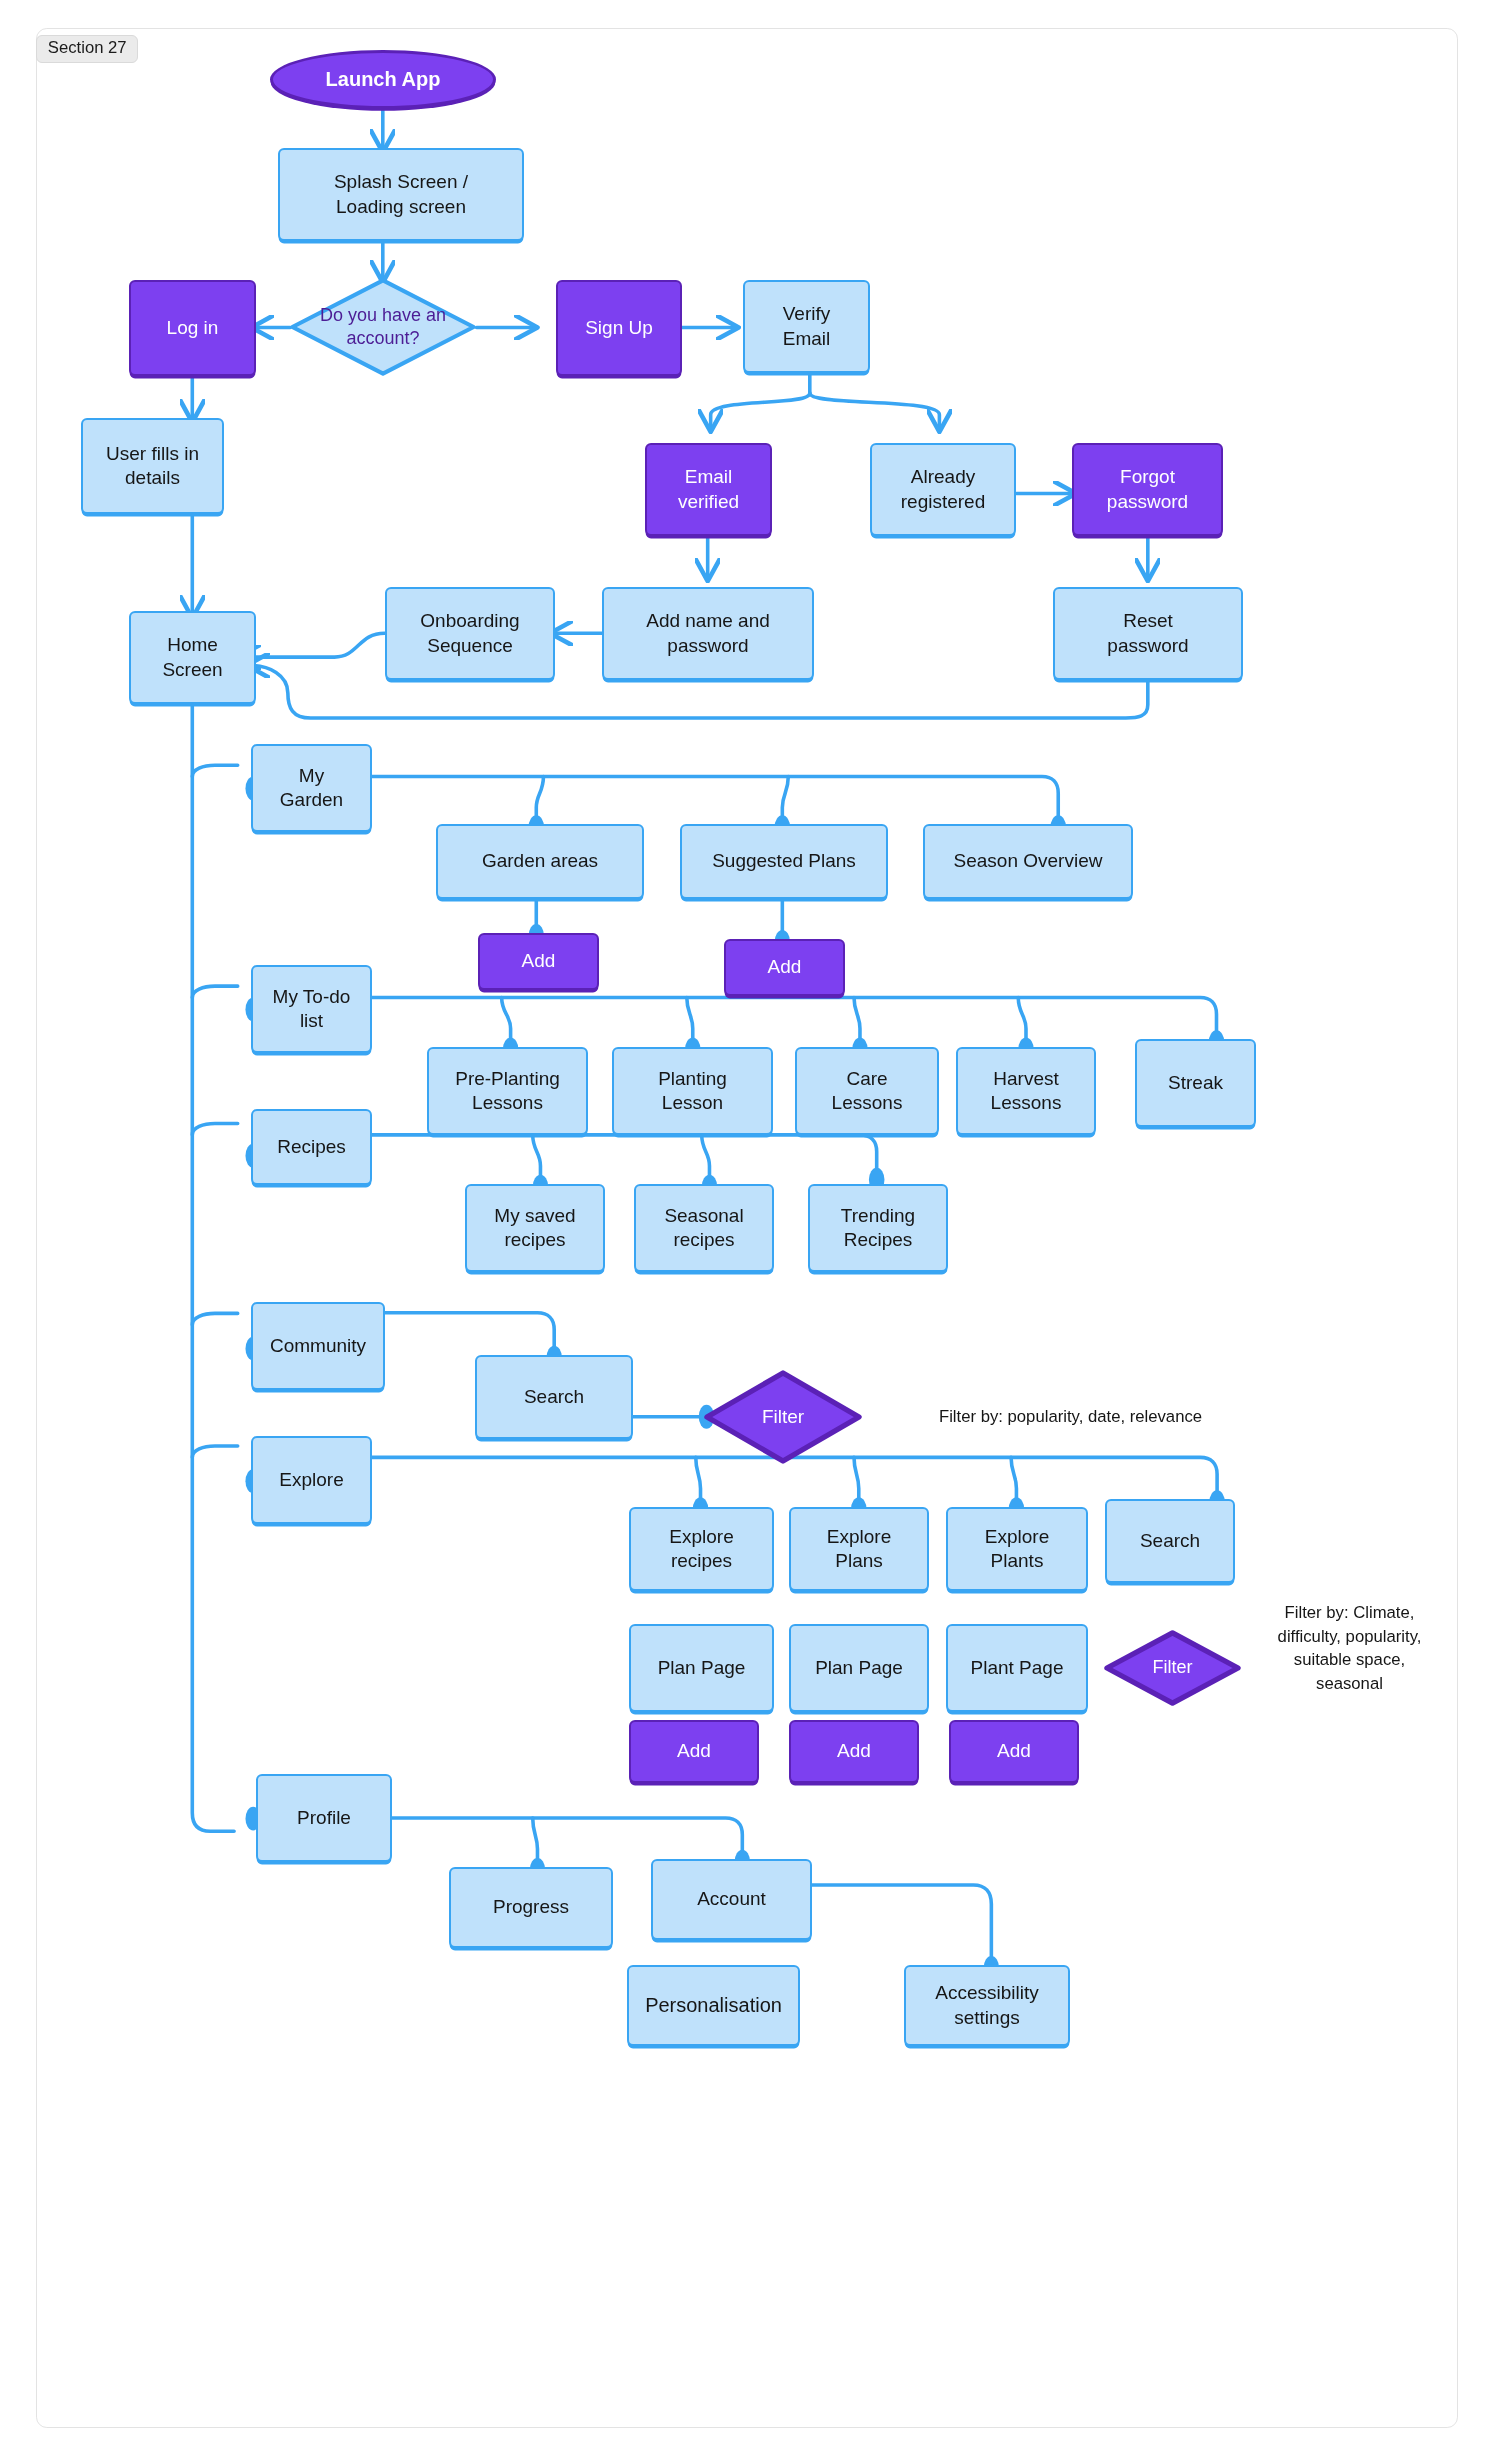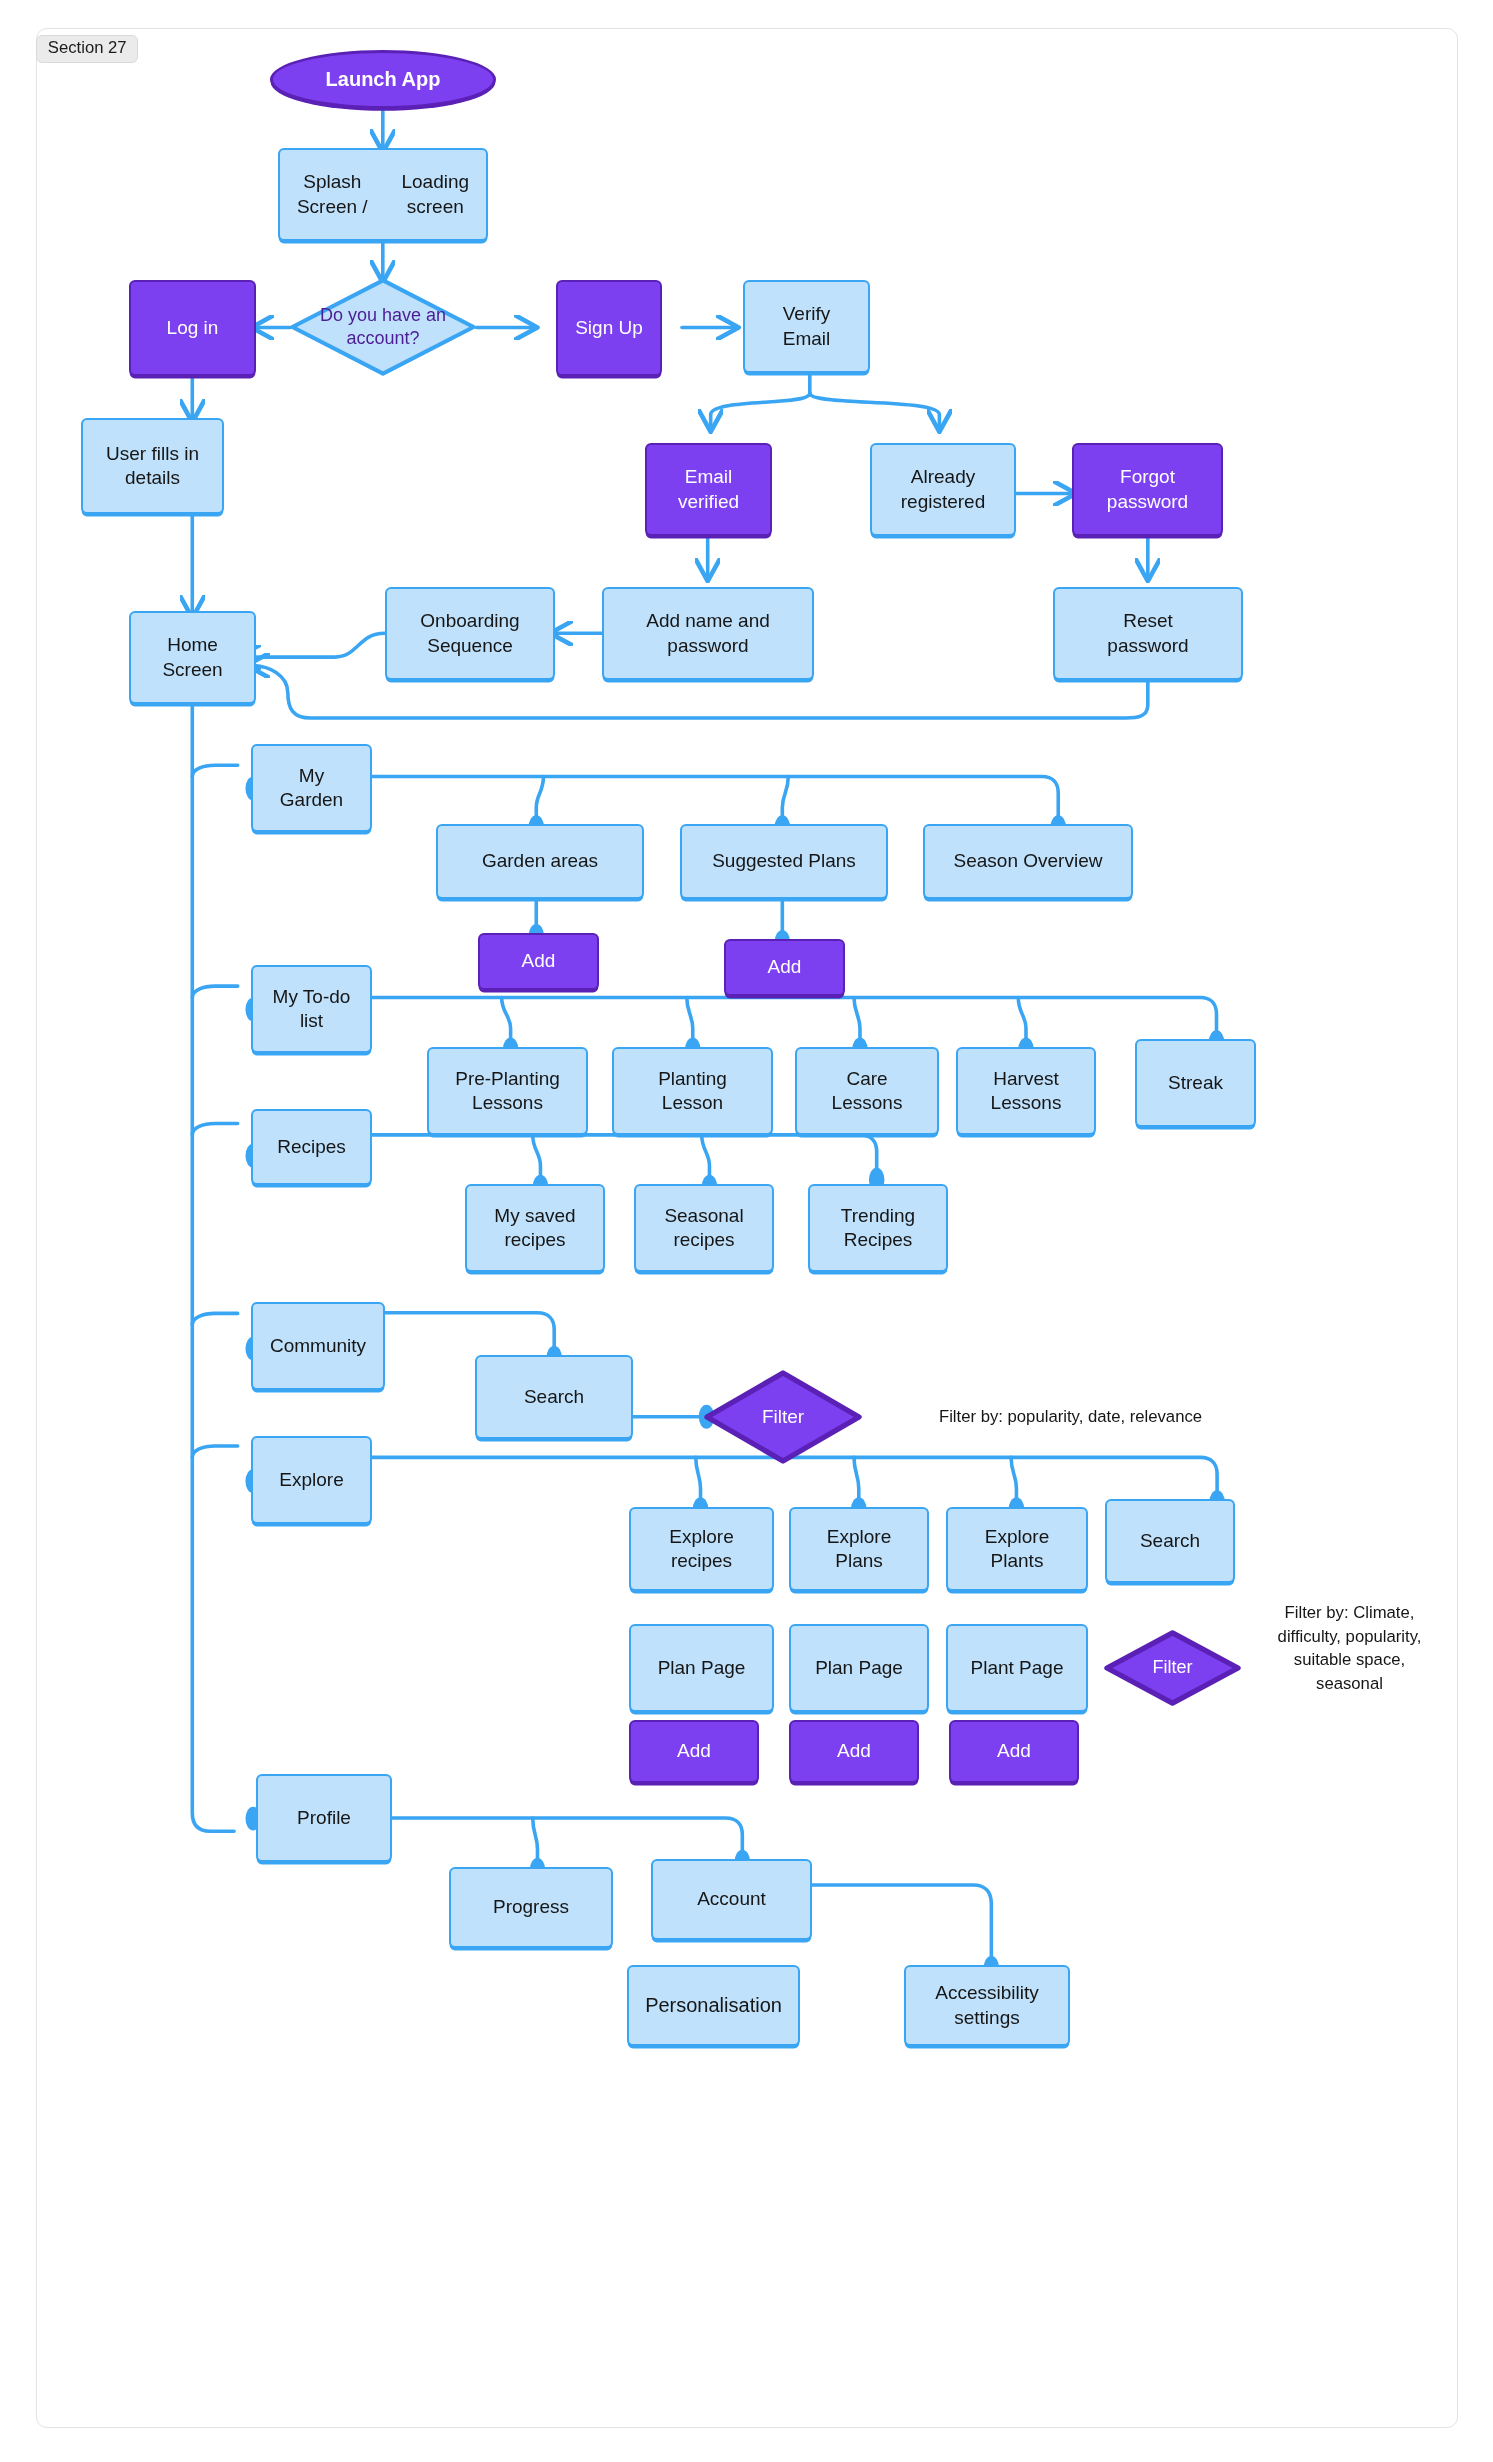--- a/index.html
+++ b/index.html
@@ -234,38 +234,38 @@
       <ellipse cx="900" cy="3131" rx="13" ry="20"></ellipse>
       <ellipse cx="1243" cy="3117" rx="13" ry="20"></ellipse>
       <ellipse cx="1660" cy="3295" rx="13" ry="20"></ellipse>
     </g>
   </svg>
 
   <div class="node n-ellipse" style="left:270px; top:50px; width:226px; height:59px; font-size:20px;">
     <span class="lbl">Launch App</span>
   </div>
 
-  <div class="node n-blue" style="left:278px; top:148px; width:210px; height:93px; font-size:19px; ">
+  <div class="node n-blue" style="left:278px; top:148px; width:246px; height:93px; font-size:19px; flex-direction:column;">
     <span class="lbl">Splash Screen /</span>
     <span class="lbl">Loading screen</span>
   </div>
 
   <div class="node n-diamond-blue" style="left:290px; top:278px; width:186px; height:98px; font-size:18px; flex-direction:column;">
     <svg class="dshape" viewBox="0 0 312 164" preserveAspectRatio="none">
       <polygon points="156,4 308,82 156,160 4,82" fill="#bfe1fb" stroke="#39a5f3" stroke-width="7" stroke-linejoin="round"></polygon>
     </svg>
     <span class="lbl">Do you have an</span>
     <span class="lbl">account?</span>
   </div>
 
   <div class="node n-purple" style="left:129px; top:280px; width:127px; height:96px; font-size:19px;">
     <span class="lbl">Log in</span>
   </div>
 
-  <div class="node n-purple" style="left:556px; top:280px; width:106px; height:96px; font-size:19px;">
+  <div class="node n-purple" style="left:556px; top:280px; width:126px; height:96px; font-size:19px;">
     <span class="lbl">Sign Up</span>
   </div>
 
   <div class="node n-blue" style="left:743px; top:280px; width:127px; height:93px; font-size:19px; flex-direction:column;">
     <span class="lbl">Verify</span>
     <span class="lbl">Email</span>
   </div>
 
   <div class="node n-blue" style="left:81px; top:418px; width:143px; height:96px; font-size:19px; flex-direction:column;">
     <span class="lbl">User fills in</span>

